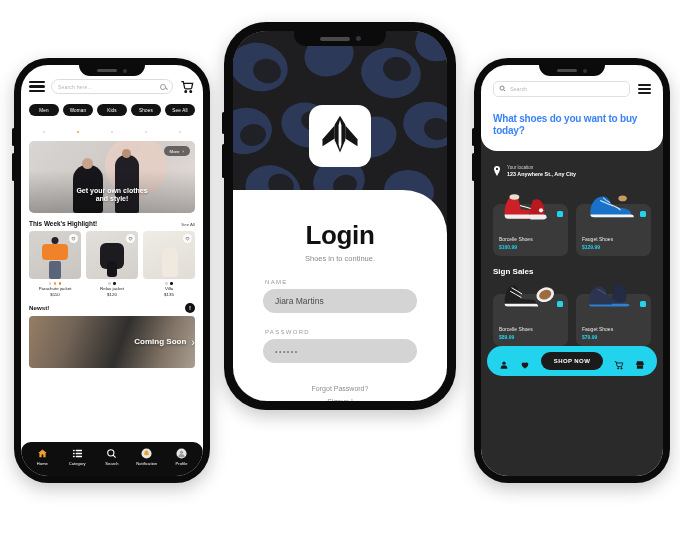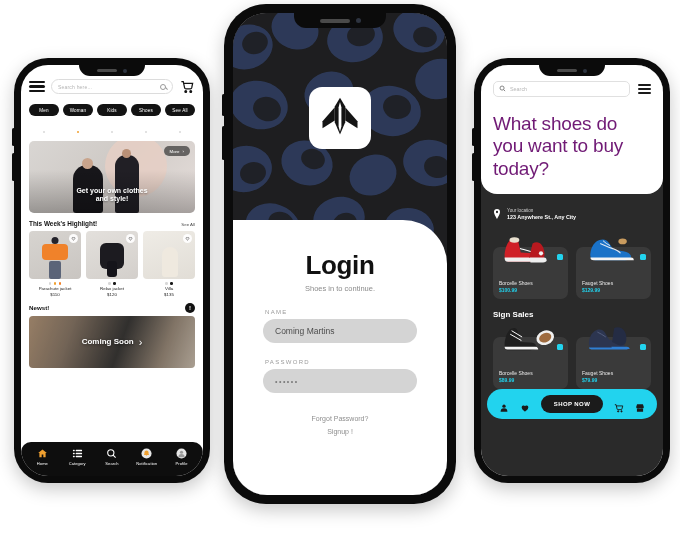--- a/index.html
+++ b/index.html
@@ -90,33 +90,33 @@
   .sw { width:2.6px; height:2.6px; border-radius:50%; }
   .card .nm { font-size:4.4px; text-align:center; color:#222; }
   .card .pr { font-size:4.4px; text-align:center; color:#222; margin-top:1px; }
   .newst { display:flex; align-items:center; justify-content:space-between; padding:6px 8px 3px; }
   .newst h3 { font-size:6.2px; font-weight:700; color:#111; }
   .info-ic { width:10px; height:10px; border-radius:50%; background:#111; color:#fff;
              font-size:6px; font-weight:700; display:flex; align-items:center; justify-content:center; }
   .soon { margin:0 8px; height:52px; border-radius:4px; position:relative; overflow:hidden;
           background:linear-gradient(110deg,#b89a7c 0%,#8d7b6a 25%,#3c3a38 55%,#9d8d7c 80%,#cfc2b2 100%); }
   .soon::after { content:""; position:absolute; inset:0; background:rgba(0,0,0,.18); }
-  .soon-cap { position:absolute; inset:0; display:flex; align-items:center; justify-content:center;
+  .soon-cap { position:absolute; inset:0; display:flex; align-items:center; justify-content:flex-end;
               gap:5px; color:#fff; font-size:8px; font-weight:700; z-index:2;
               text-shadow:0 1px 3px rgba(0,0,0,.5); }
   .chev { font-size:11px; font-weight:400; }
   .tabbar { margin-top:auto; background:#0e0e0e; display:flex; padding:6px 4px 10px;
             border-top-left-radius:10px; border-top-right-radius:10px; }
   .tab { flex:1; display:flex; flex-direction:column; align-items:center; gap:2.5px; }
   .tab .ti { width:11px; height:11px; display:flex; align-items:center; justify-content:center; }
   .tab .ti svg { width:100%; height:100%; }
   .tab span { font-size:4px; color:#fff; letter-spacing:.1px; }
 
   
-  #phone2 { left:224px; top:4px; width:232px; height:500px; }
+  #phone2 { left:224px; top:22px; width:232px; height:388px; }
   .p2 { height:100%; position:relative; background:#1d1d1f; overflow:hidden; }
   .p2 .bgwrap { position:absolute; inset:0; }
   .p2 .card {
      position:absolute; left:0; right:0; bottom:0; height:57%;
      background:#fff; border-top-right-radius:44px;
      padding:30px 30px 0 30px; }
   .p2 .logo { position:absolute; left:50%; top:74px; transform:translateX(-50%);
               width:62px; height:62px; background:#fff; border-radius:13px;
               display:flex; align-items:center; justify-content:center; z-index:5; }
   .p2 .logo svg { width:42px; height:42px; }
@@ -136,21 +136,21 @@
   #phone3 { left:474px; top:58px; width:196px; height:425px; }
   .p3 { height:100%; background:#2a2a2a; display:flex; flex-direction:column; position:relative; }
   .p3-white { background:#fff; border-bottom-left-radius:16px; border-bottom-right-radius:16px;
               padding:16px 12px 14px; }
   .p3-topbar { display:flex; align-items:center; gap:8px; }
   .p3-search { flex:1; height:16px; border:1px solid #e0e0e0; border-radius:5px; display:flex;
                align-items:center; gap:4px; padding:0 5px; }
   .p3-search span { font-size:5.4px; color:#b8b8b8; }
   .p3-hamb { width:13px; display:flex; flex-direction:column; gap:2.2px; }
   .p3-hamb i { height:1.6px; background:#1a1a1a; border-radius:2px; }
-  .p3-q { font-size:19px; font-weight:400; color:#701a75; line-height:1.18; margin-top:16px;
+  .p3-q { font-size:10px; font-weight:700; color:#3b82f6; line-height:1.18; margin-top:16px;
           letter-spacing:-.2px; }
   .loc { display:flex; align-items:center; gap:6px; padding:11px 12px 8px; }
   .pin svg { width:8px; height:10px; }
   .loc .l1 { font-size:4.6px; color:#cfcfcf; }
   .loc .l2 { font-size:5.4px; color:#fff; font-weight:700; margin-top:1px; }
   .grid { display:flex; gap:8px; padding:0 12px; }
   .shoecard { flex:1; background:#3a3a3a; border-radius:7px; height:52px; position:relative;
               padding:6px; display:flex; flex-direction:column; justify-content:flex-end; }
   .shoeimg { position:absolute; left:6px; right:6px; top:-17px; height:34px; }
   .shoeimg svg { width:100%; height:100%; }
@@ -416,21 +416,21 @@
               <path d="M24 8 L25.6 14 L25.6 36 L24 42 L22.4 36 L22.4 14 Z" fill="#ffffff"></path>
             </svg>
           </span>
         </div>
 
         <div class="card">
           <h1>Login</h1>
           <div class="sub">Shoes in to continue.</div>
 
           <div class="fieldlabel">NAME</div>
-          <div class="field">Coming Martins</div>
+          <div class="field">Jiara Martins</div>
 
           <div class="fieldlabel">PASSWORD</div>
           <div class="field pw">••••••</div>
 
 
           <div class="fp">Forgot Password?</div>
           <div class="su">Signup !</div>
         </div>
       </div>
     </div>

